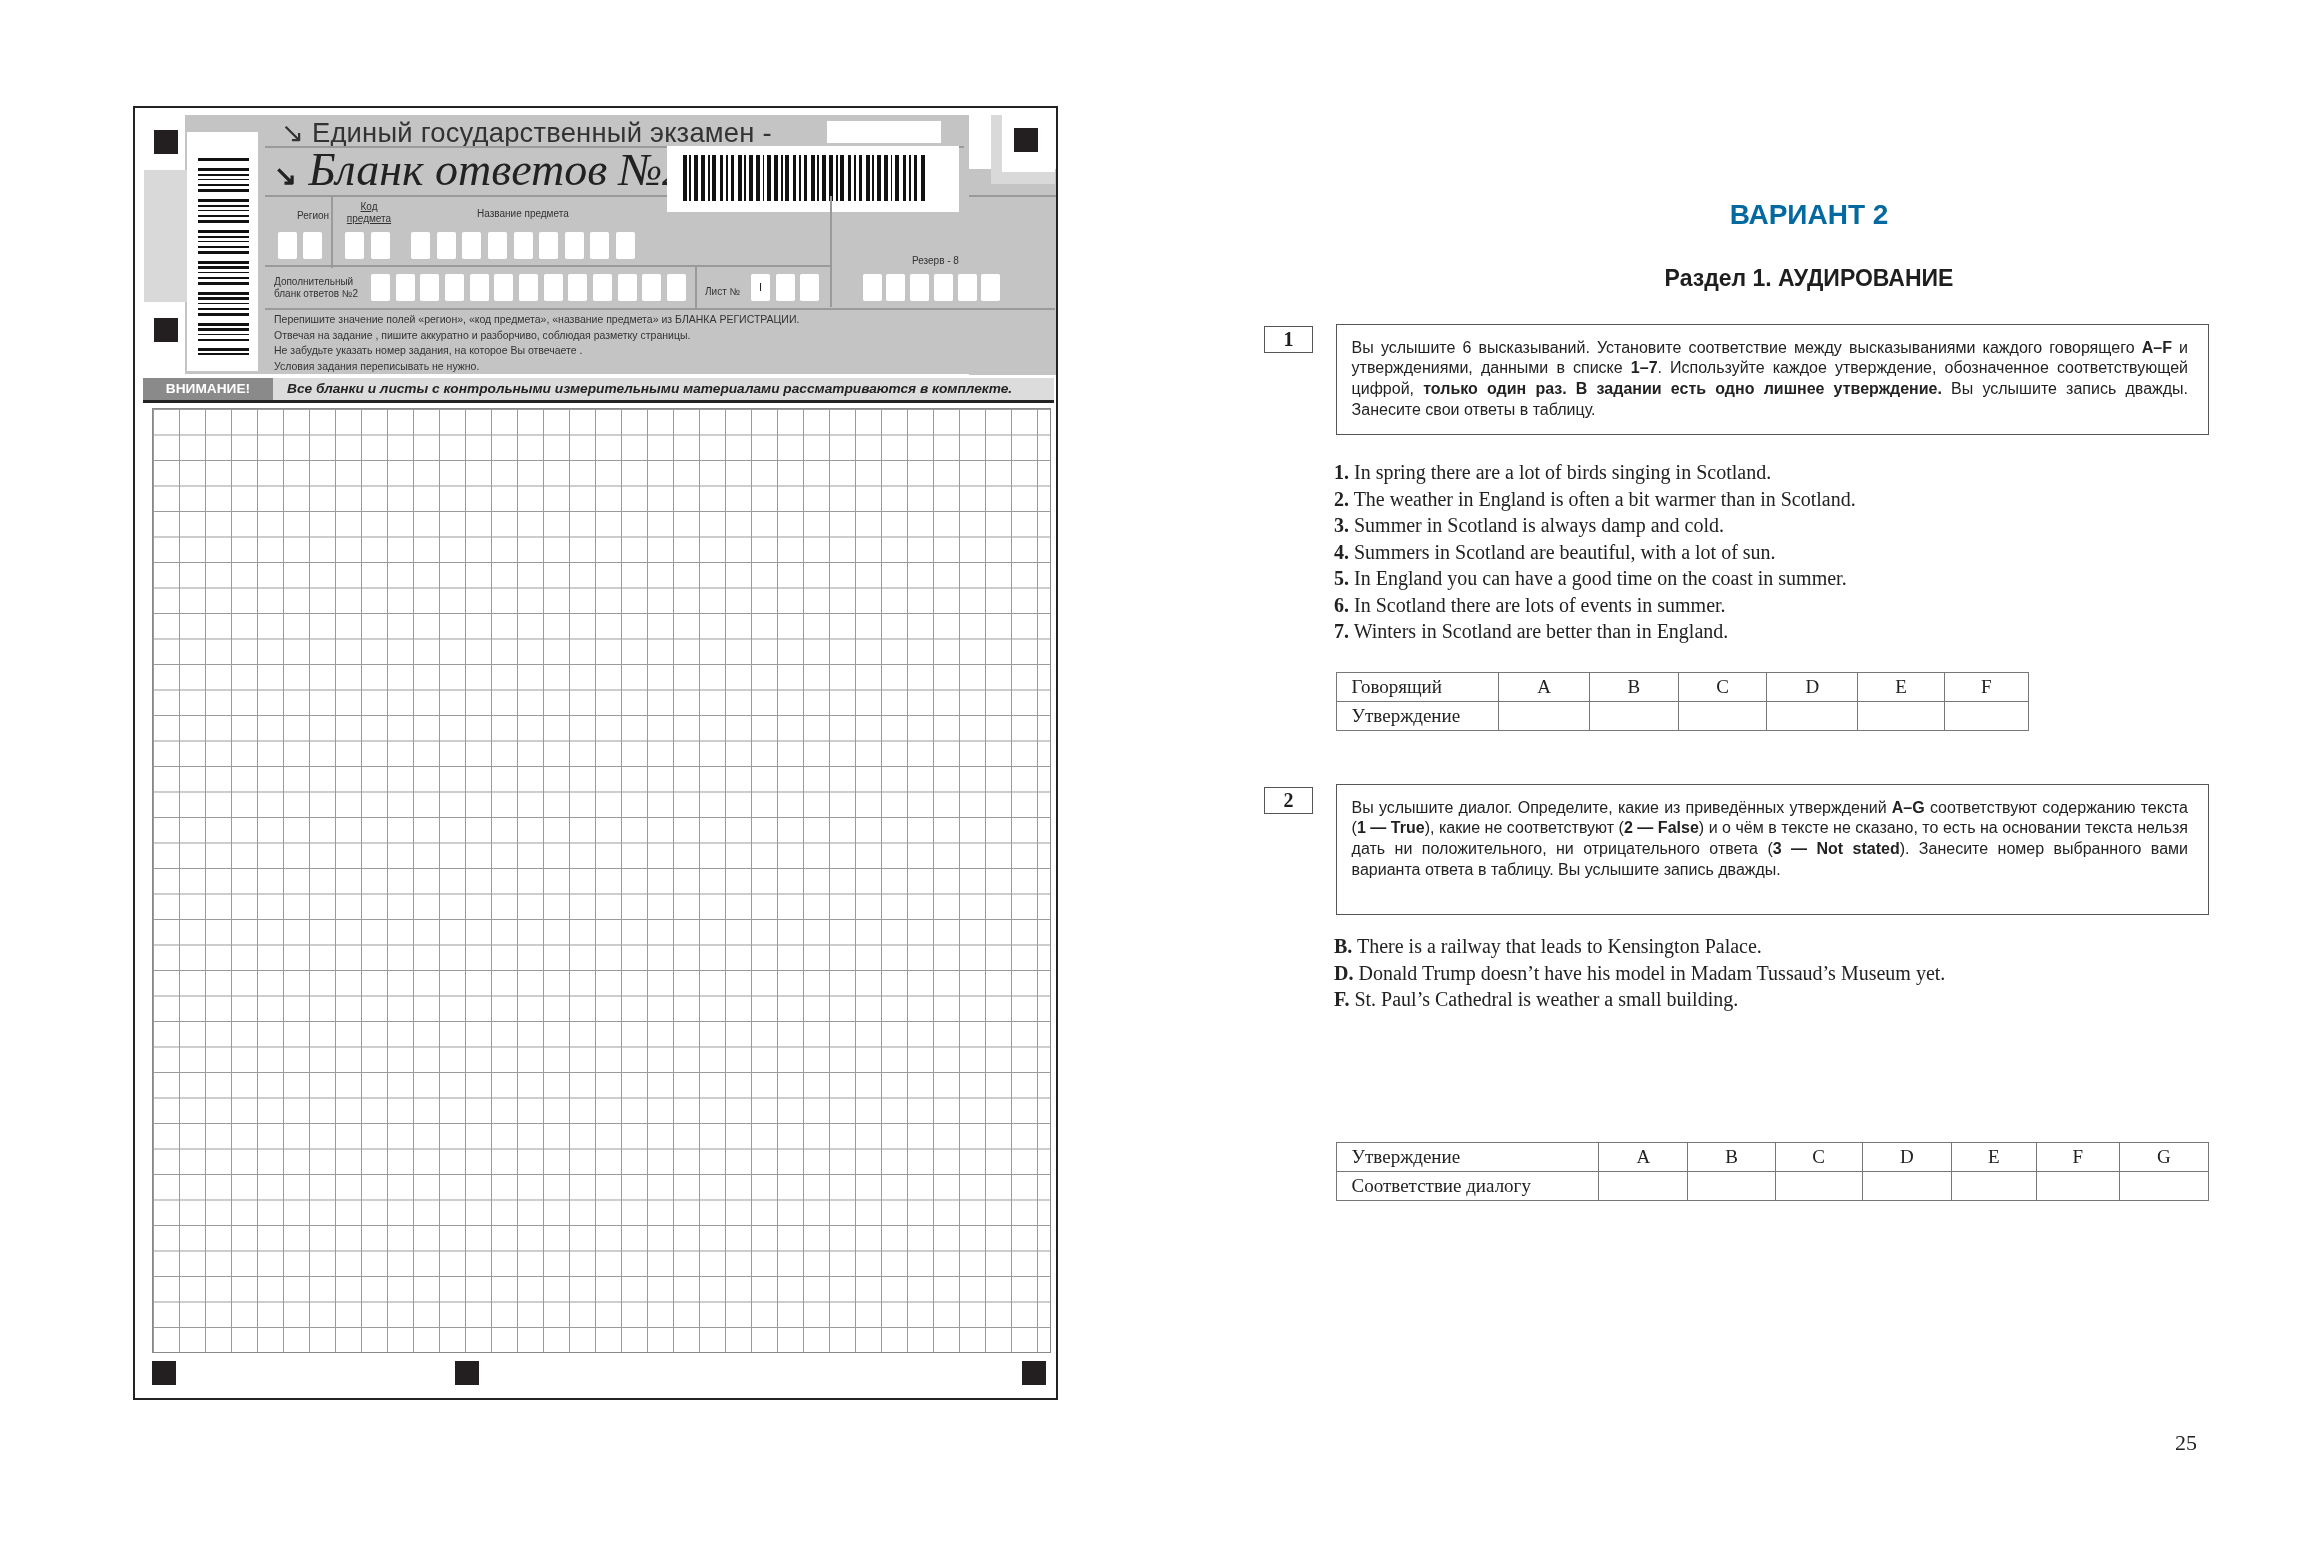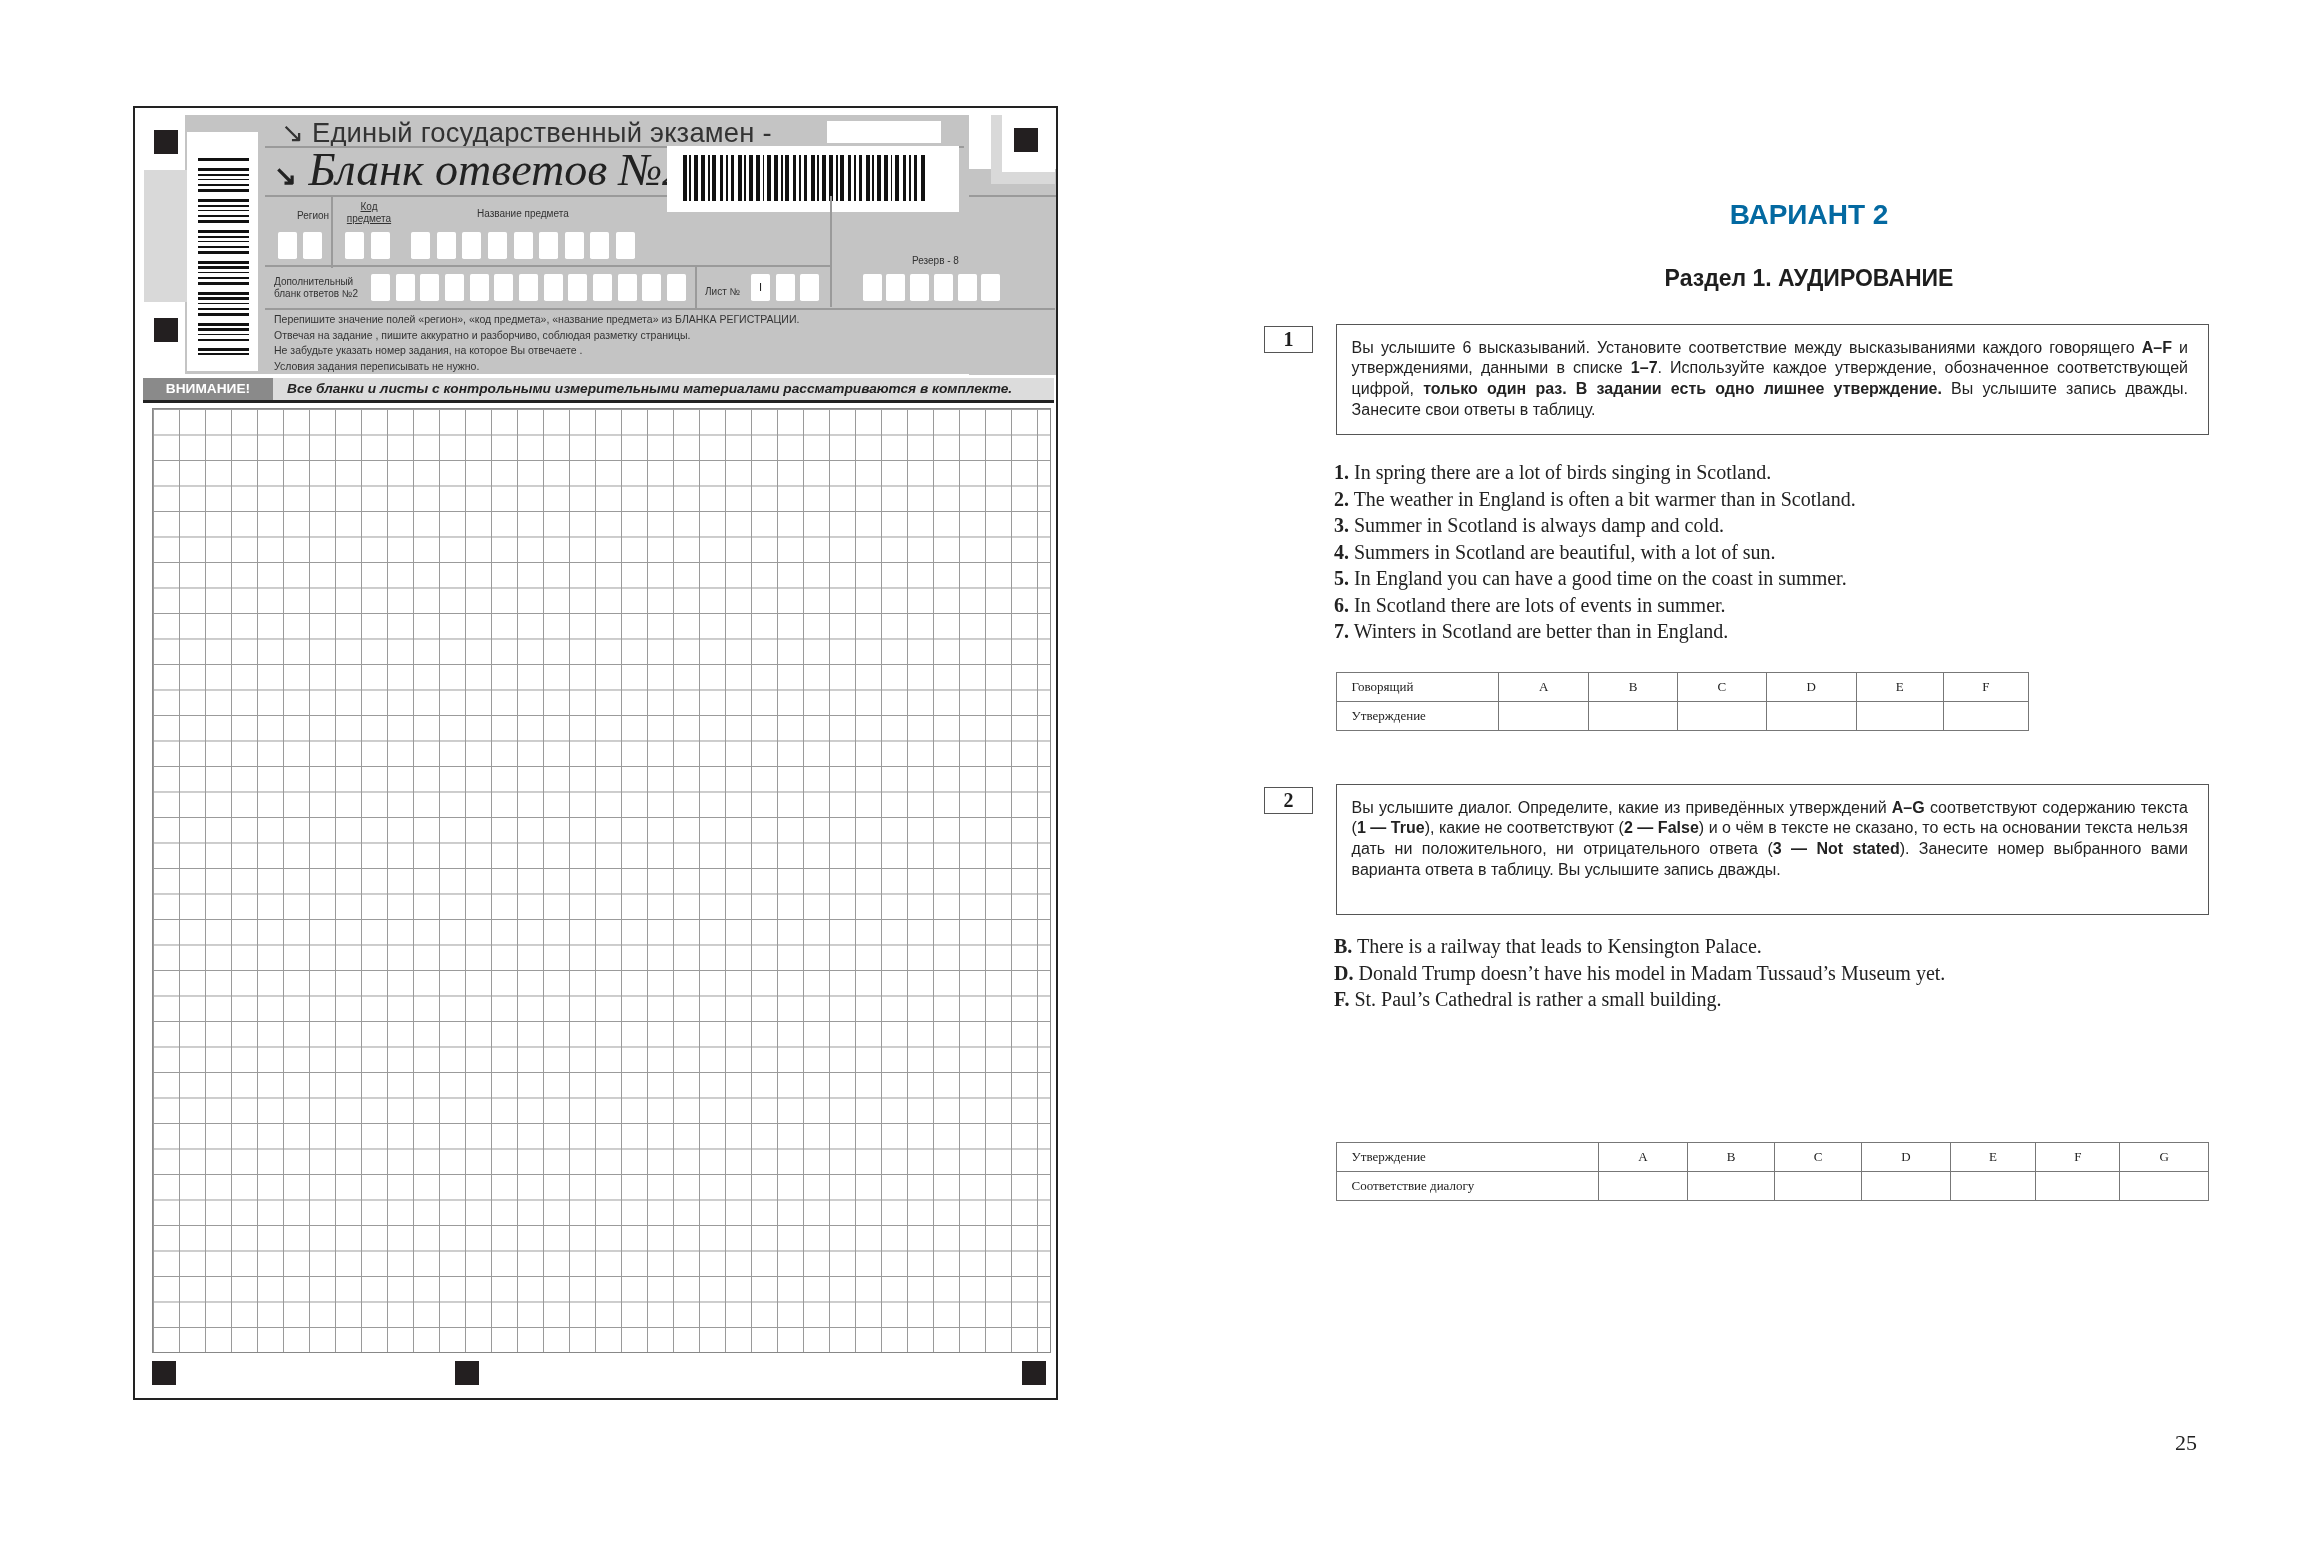--- a/index.html
+++ b/index.html
@@ -33,21 +33,21 @@
     background-size: 26px 25.5px; }
 
   
   .variant { left:1553px; top:199px; width:512px; text-align:center; font-weight:bold; font-size:28px; color:#0369a1; }
   .section { left:1553px; top:265px; width:512px; text-align:center; font-weight:bold; font-size:23px; color:#1e1e1e; }
   .numbox { width:49px; height:27.4px; border:1.8px solid #555; box-sizing:border-box; text-align:center; font-family:"Liberation Serif", serif; font-weight:bold; font-size:20px; line-height:25px; background:#fff; }
   .taskbox { border:1.8px solid #555; box-sizing:border-box; padding:12.8px 20px 9.1px 14.6px; font-size:16px; line-height:20.6px; text-align:justify; color:#222; }
   .taskbox b { font-weight:bold; }
   .list { font-family:"Liberation Serif", serif; font-size:20px; line-height:26.5px; color:#222; white-space:nowrap; }
   .list .item b { font-weight:bold; }
-  table.ans { border-collapse:collapse; font-family:"Liberation Serif", serif; font-size:13px; color:#222; position:absolute; }
+  table.ans { border-collapse:collapse; font-family:"Liberation Serif", serif; font-size:19px; color:#222; position:absolute; }
   table.ans td { border:1.8px solid #777; height:28px; padding:0 14.6px; text-align:center; }
   table.ans td.rowhead { text-align:left; padding-left:14.6px; }
   .pagenum { left:2175px; top:1430px; font-family:"Liberation Serif", serif; font-size:22px; color:#222; }
 </style>
 </head>
 <body>
 
 <div class="abs frame"></div>
 
 <div class="abs hdr-bg" style="left:185px;top:115px;width:784px;height:259px;"></div>
@@ -197,21 +197,21 @@
   </table>
 
 <div class="abs numbox" style="left:1264px;top:787px;">2</div>
 <div class="abs taskbox" style="left:1336px;top:784px;width:873px;height:131px;">
   <span><span>Вы услышите диалог. Определите, какие из приведённых утверждений </span><b>A–G</b><span> соответствуют содержанию текста (</span><b>1 — True</b><span>), какие не соответствуют (</span><b>2 — False</b><span>) и о чём в тексте не сказано, то есть на основании текста нельзя дать ни положительного, ни отрицательного ответа (</span><b>3 — Not stated</b><span>). Занесите номер выбранного вами варианта ответа в таблицу. Вы услышите запись дважды.</span></span>
 </div>
 
 <div class="abs list" style="left:1334px;top:933px;">
   <div class="item"><b>B.</b> <span>There is a railway that leads to Kensington Palace.</span></div>
   <div class="item"><b>D.</b> <span>Donald Trump doesn’t have his model in Madam Tussaud’s Museum yet.</span></div>
-  <div class="item"><b>F.</b> <span>St. Paul’s Cathedral is rather a small building.</span></div>
+  <div class="item"><b>F.</b> <span>St. Paul’s Cathedral is weather a small building.</span></div>
 </div>
 
 <table class="ans" style="left:1336px;top:1142px;width:873px;">
   <tbody>
       <tr>
     <td class="rowhead" style="width:232px;">Утверждение</td>
     <td>A</td>
     <td>B</td>
     <td>C</td>
     <td>D</td>

